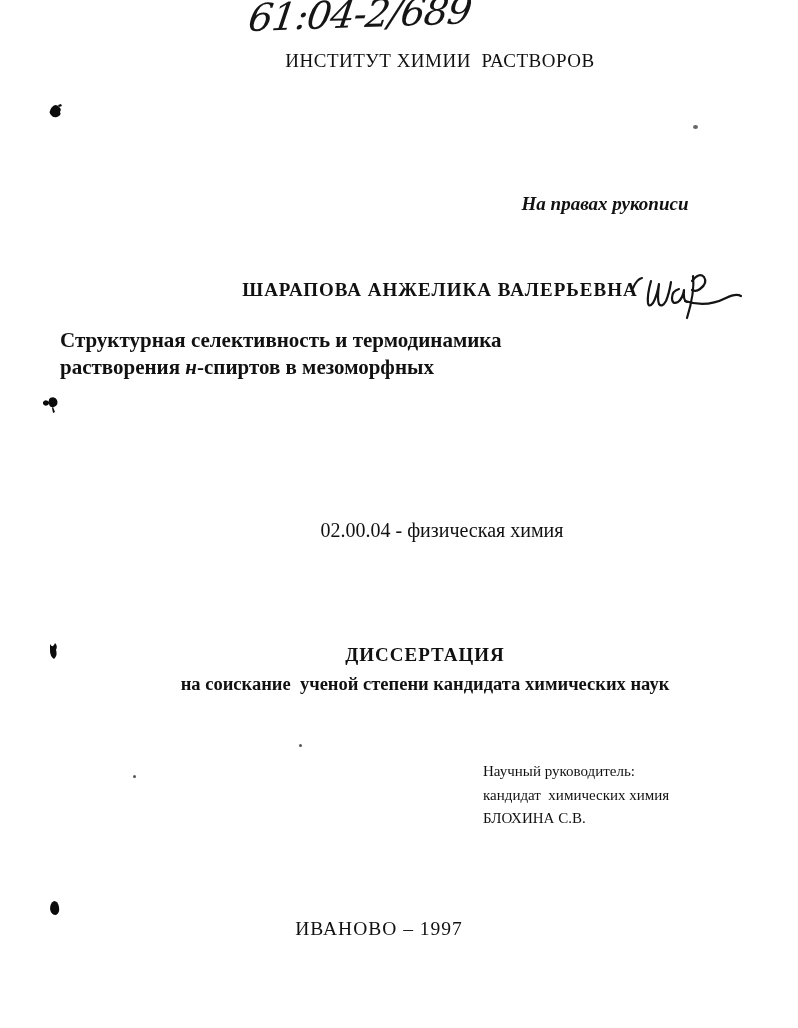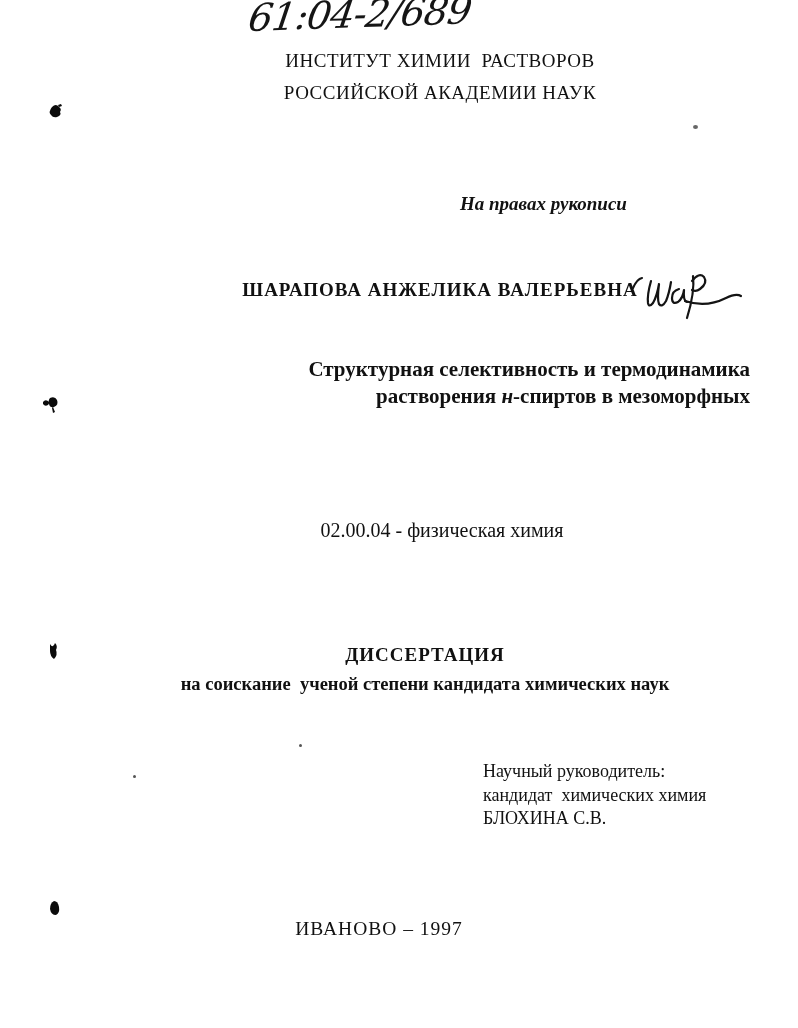--- a/index.html
+++ b/index.html
@@ -28,59 +28,59 @@
 
   .inst-block {
     position:absolute; left:82px; top:50px; width:716px;
     text-align:center;
     font-size:19px; letter-spacing:0.5px;
   }
   .inst-block .line { margin-bottom:10px; }
 
   .manuscript-note {
     position:absolute; left:460px; top:193px; width:290px;
-    text-align:left;
+    text-align:center;
     font-weight:bold; font-style:italic;
     font-size:19px;
   }
 
   .author {
     position:absolute; left:82px; top:279px; width:716px;
     text-align:center;
     font-weight:bold; font-size:19px; letter-spacing:1px;
   }
 
   .signature {
     position:absolute; left:626px; top:264px;
     width:122px; height:62px;
   }
 
   .title-block {
-    position:absolute; left:60px; top:356px; width:690px;
-    text-align:right;
+    position:absolute; left:60px; top:327px; width:690px;
+    text-align:left;
     font-weight:bold; font-size:21px; line-height:27px;
   }
   .title-block i { font-style:italic; }
 
   .specialty {
     position:absolute; left:84px; top:519px; width:716px;
     text-align:center;
     font-size:20px;
   }
 
   .diss-block {
     position:absolute; left:55px; top:644px; width:740px;
     text-align:center; font-weight:bold;
   }
   .diss-heading { font-size:19px; letter-spacing:1px; margin-bottom:8px; }
   .diss-sub { font-size:18.5px; }
 
   .supervisor {
     position:absolute; left:483px; top:760px;
-    font-size:18px; line-height:23.5px;
+    font-size:15px; line-height:23.5px;
   }
 
   .footer {
     position:absolute; left:0px; top:918px; width:758px;
     text-align:center;
     font-size:19.5px; letter-spacing:1px;
   }
 
   
   .ink-mark { position:absolute; }
@@ -91,21 +91,20 @@
 </style>
 </head>
 <body>
 
 <div class="page">
 
   <div class="catalog">61:04-2/689</div>
 
   <div class="inst-block">
     <div class="line pre">ИНСТИТУТ ХИМИИ  РАСТВОРОВ</div>
-    <div class="line">РОССИЙСКОЙ АКАДЕМИИ НАУК</div>
   </div>
 
   <div class="manuscript-note">На правах рукописи</div>
 
   <div class="author">ШАРАПОВА АНЖЕЛИКА ВАЛЕРЬЕВНА</div>
 
   <svg class="signature" viewBox="0 0 122 62" fill="none" stroke="#141414" stroke-width="2.2" stroke-linecap="round" stroke-linejoin="round">
     <path d="M7,24 Q11,15 16,14"></path>
     <path d="M25,17 Q21,31 22,39 Q23,44 27,39 Q31,32 33,20 Q31,35 33,40 Q36,44 40,37 Q43,30 45,18"></path>
     <path d="M53,25 Q46,27 46,34 Q46,41 52,38 Q57,34 58,26 Q57,37 61,38"></path>

